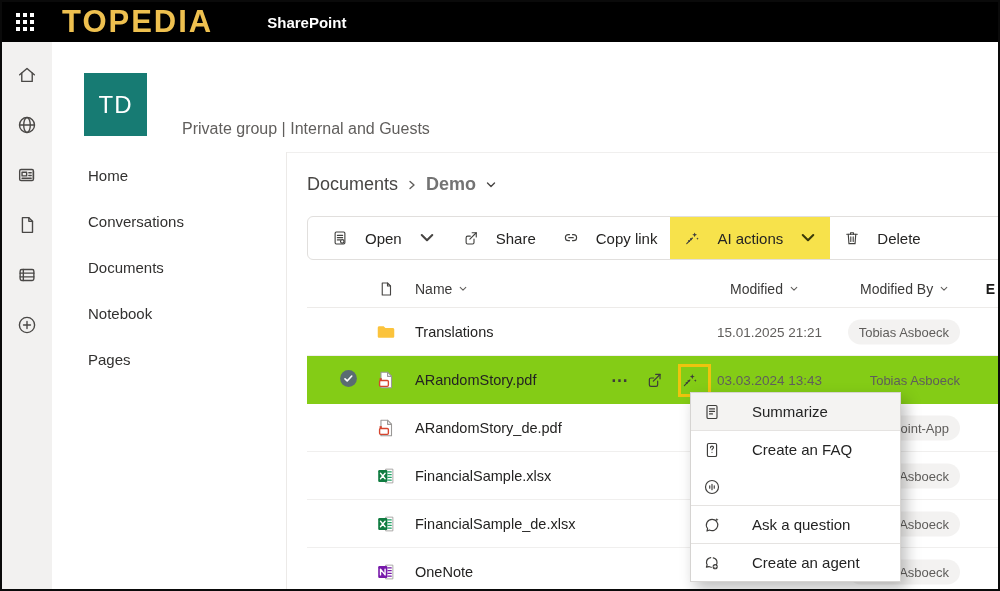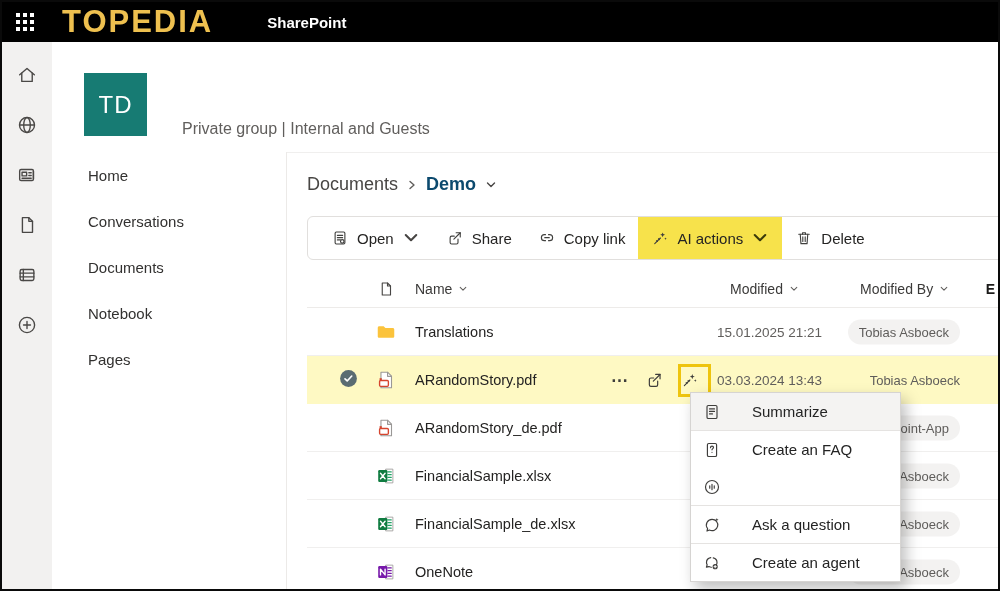--- a/index.html
+++ b/index.html
@@ -24,41 +24,41 @@
   .site-sub { position:absolute; left:180px; top:118px; font-size:16px; color:#605e5c; }
   .hdr-line { position:absolute; left:52px; right:0; top:150px; height:1px; background:#f0efee; }
 
   
   .nav { position:absolute; left:52px; top:150px; width:233px; bottom:0; border-right:1px solid #eceae8; background:#fff; }
   .nav-item { height:46px; display:flex; align-items:center; padding-left:34px; font-size:15px; color:#323130; cursor:pointer; }
 
   
   .breadcrumb { position:absolute; left:305px; top:172px; display:flex; align-items:center; gap:9px; font-size:18px; }
   .bc-parent { color:#484644; cursor:pointer; }
-  .bc-current { color:#0c4a6e; font-weight:bold; cursor:pointer; }
+  .bc-current { color:#737373; font-weight:bold; cursor:pointer; }
   .bc-sep svg, .chev svg { display:block; }
 
   
   .toolbar { position:absolute; left:305px; top:214px; width:715px; height:44px; background:#fff; border:1px solid #e1dfdd; border-radius:6px; display:flex; align-items:center; padding-left:10px; overflow:hidden; }
-  .tb-item { display:flex; align-items:center; gap:8px; padding:0 13px; height:100%; font-size:15px; color:#252423; cursor:pointer; white-space:nowrap; }
+  .tb-item { display:flex; align-items:center; gap:16px; padding:0 13px; height:100%; font-size:15px; color:#252423; cursor:pointer; white-space:nowrap; }
   .tb-item svg { width:18px; height:18px; color:#40403e; }
   .tb-item.hl { background:#f7e24b; }
 
   
   .table { position:absolute; left:305px; right:0; top:268px; bottom:0; }
   .thead { position:relative; height:38px; border-bottom:1px solid #edebe9; font-size:14px; color:#3b3a39; }
   .thead .hcell { position:absolute; top:50%; transform:translateY(-50%); display:flex; align-items:center; gap:6px; cursor:pointer; }
   .h-icon { left:70px; }
   .h-name { left:108px; }
   .h-mod  { left:423px; }
   .h-by   { left:553px; }
   .h-extra{ right:3px; font-weight:bold; color:#1b1a19; }
   .sortchev svg { display:block; }
   .trow { position:relative; height:48px; border-bottom:1px solid #f0efee; font-size:14.5px; color:#242322; background:#fff; }
-  .trow.sel { background:#fef9c3; border-bottom:none; }
+  .trow.sel { background:#84cc16; border-bottom:none; }
   .c-check { position:absolute; left:31px; top:50%; transform:translateY(-50%); cursor:pointer; }
   .c-ficon { position:absolute; left:68px; top:50%; transform:translateY(-50%); width:22px; height:22px; }
   .c-ficon svg { width:22px; height:22px; display:block; }
   .c-name { position:absolute; left:108px; top:50%; transform:translateY(-50%); cursor:pointer; }
   .c-mod { position:absolute; left:410px; top:50%; transform:translateY(-50%); font-size:13.5px; color:#605e5c; white-space:nowrap; }
   .c-by { position:absolute; right:38px; top:50%; transform:translateY(-50%); }
   .pill { display:inline-flex; align-items:center; height:25px; padding:0 11px; border-radius:13px; background:#f3f2f1; color:#5f5d5b; font-size:13px; white-space:nowrap; cursor:pointer; }
   .plain-by { color:#5f5d5b; font-size:13px; white-space:nowrap; }
   .row-actions { position:absolute; left:304px; top:50%; transform:translateY(-50%); display:flex; align-items:center; gap:16px; color:#3d3c3a; }
   .row-actions .ra { cursor:pointer; display:flex; align-items:center; }

